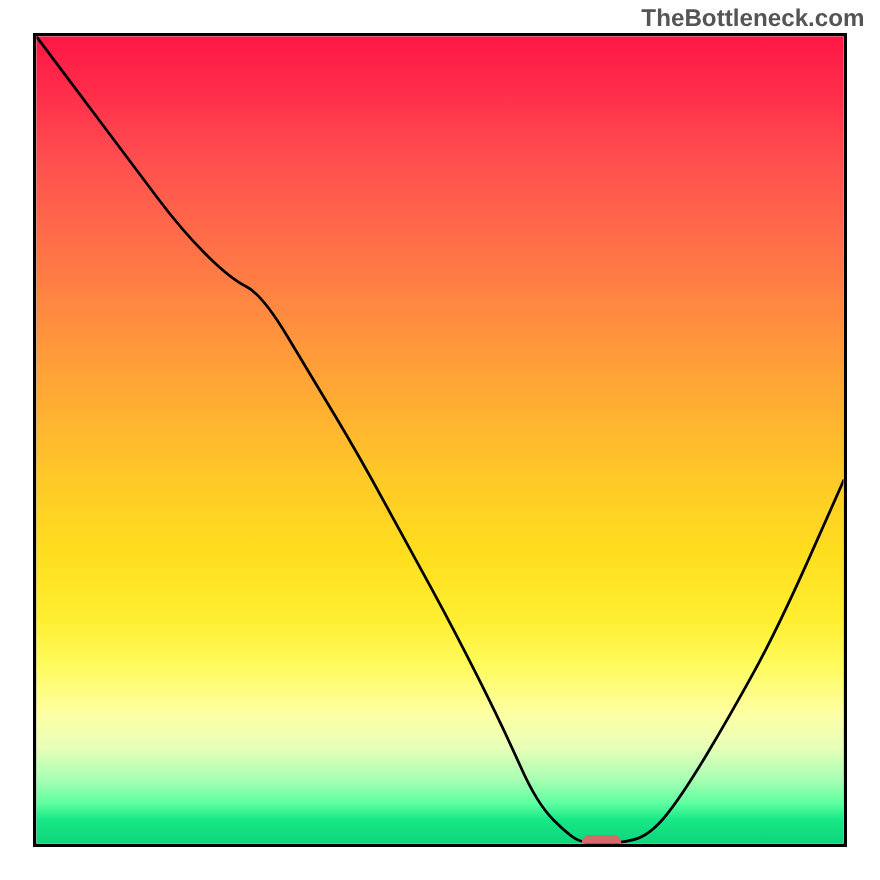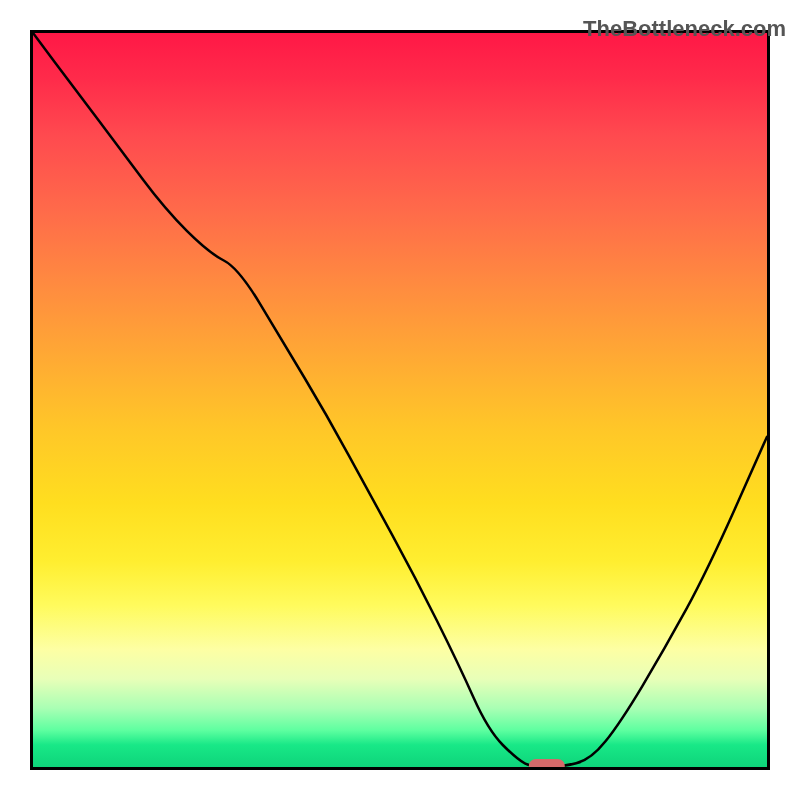--- a/index.html
+++ b/index.html
@@ -7,21 +7,21 @@
     padding: 0;
     width: 800px;
     height: 800px;
     font-family: Arial, Helvetica, sans-serif;
     background: #ffffff;
     position: relative;
     overflow: hidden;
   }
   .watermark {
     position: absolute;
-    top: 16px;
+    top: 4px;
     right: 14px;
     font-size: 22px;
     font-weight: 600;
     color: #555;
     z-index: 10;
   }
   .plot-frame {
     position: absolute;
     top: 30px;
     left: 30px;

